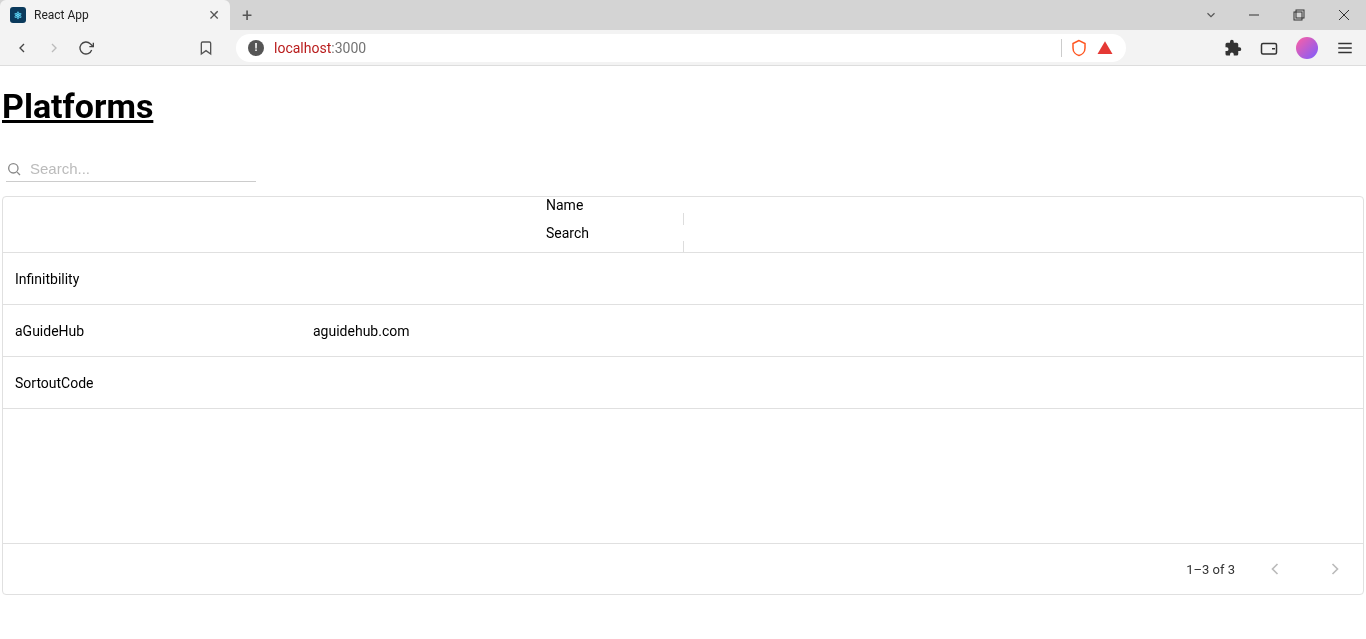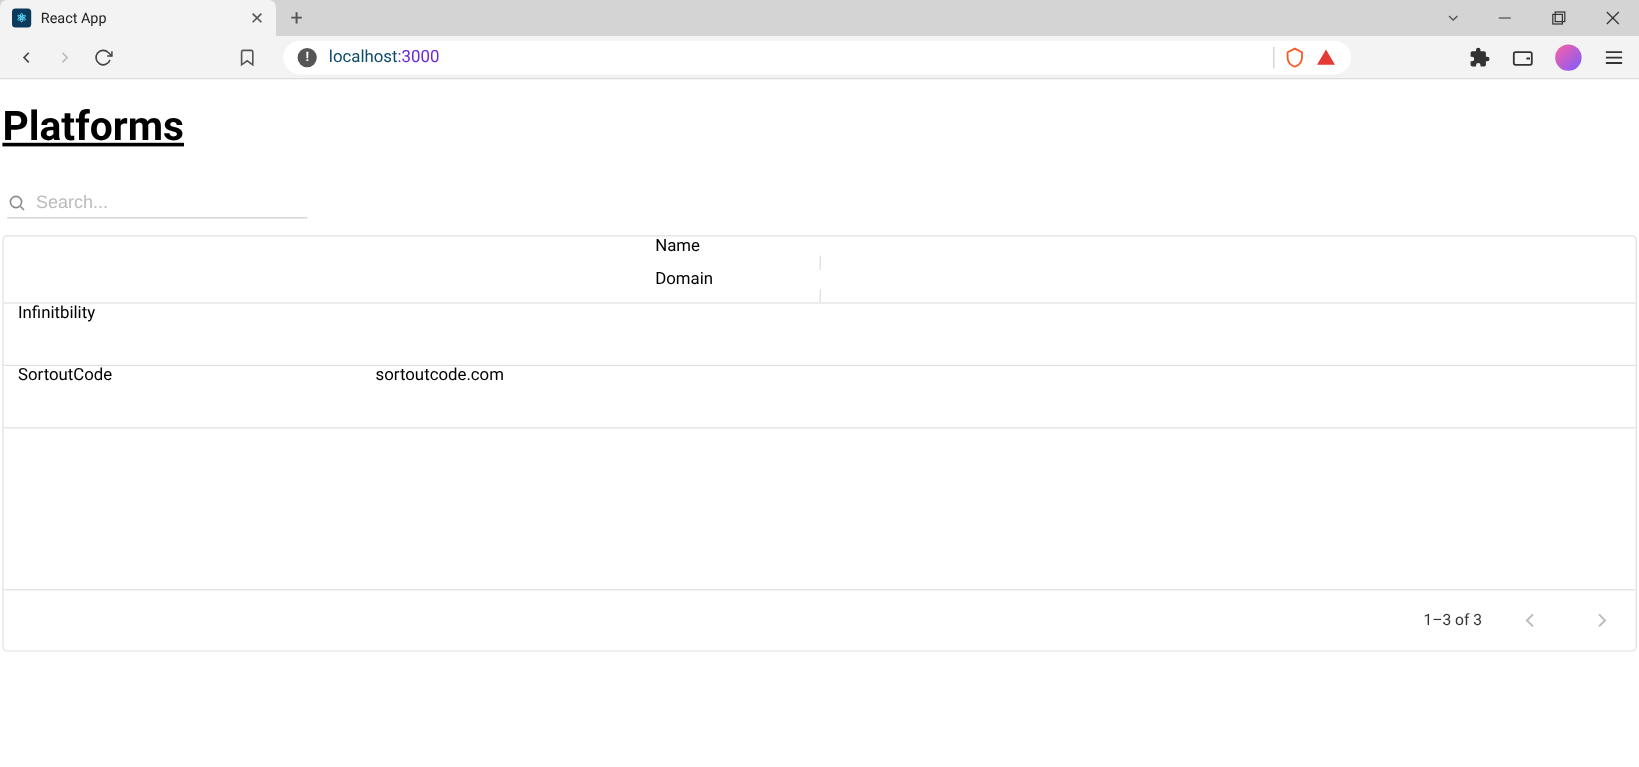--- a/index.html
+++ b/index.html
@@ -133,24 +133,24 @@
       border-radius: 50%;
       background: #555;
       color: #fff;
       display: flex;
       align-items: center;
       justify-content: center;
       font-size: 11px;
       font-weight: bold;
     }
     .address-bar .url .host {
-      color: #0c4a6e;
+      color: #b91c1c;
     }
     .address-bar .url .port {
-      color: #6d28d9;
+      color: #737373;
     }
     .address-end {
       margin-left: auto;
       display: flex;
       align-items: center;
       gap: 8px;
     }
     .sep-line {
       width: 1px;
       height: 18px;
@@ -240,21 +240,21 @@
       position: relative;
     }
     .col-divider {
       width: 1px;
       height: 20px;
       background: #ddd;
     }
     .table-row {
       display: flex;
       height: 52px;
-      align-items: flex-start;
+      align-items: center;
       border-bottom: 1px solid #e0e0e0;
     }
     .table-body-spacer {
       height: 135px;
       border-bottom: 1px solid #e0e0e0;
     }
     .table-footer {
       display: flex;
       justify-content: flex-end;
       align-items: center;
@@ -383,30 +383,33 @@
           <line x1="21" y1="21" x2="16.65" y2="16.65"></line>
         </svg>
     </span>
     <input type="text" placeholder="Search..." style="">
   </div>
 
   <div class="data-table">
     <div class="table-header">
       <div class="col col-name">Name</div>
       <div class="col-divider"></div>
-      <div class="col col-domain">Domain</div>
+      <div class="col col-domain">Search</div>
       <div class="col-divider"></div>
     </div>
 
     <div class="table-row">
       <div class="col col-name">Infinitbility</div>
     </div>
     <div class="table-row">
+      <div class="col col-name">aGuideHub</div>
+      <div class="col col-domain">aguidehub.com</div>
+    </div>
+    <div class="table-row">
       <div class="col col-name">SortoutCode</div>
-      <div class="col col-domain">sortoutcode.com</div>
     </div>
 
     <div class="table-body-spacer"></div>
 
     <div class="table-footer">
       <span>1–3 of 3</span>
       <div class="page-nav">
         <svg width="20" height="20" viewBox="0 0 24 24" fill="none" stroke="currentColor" stroke-width="2">
             <polyline points="15 18 9 12 15 6"></polyline>
           </svg>

